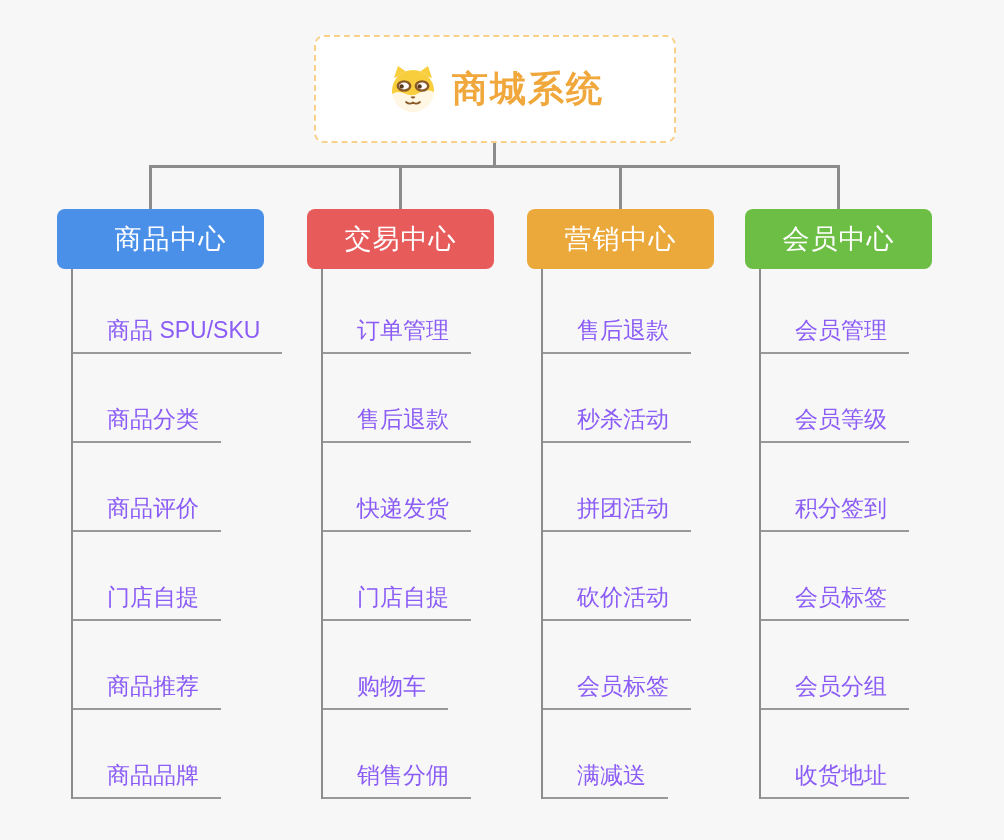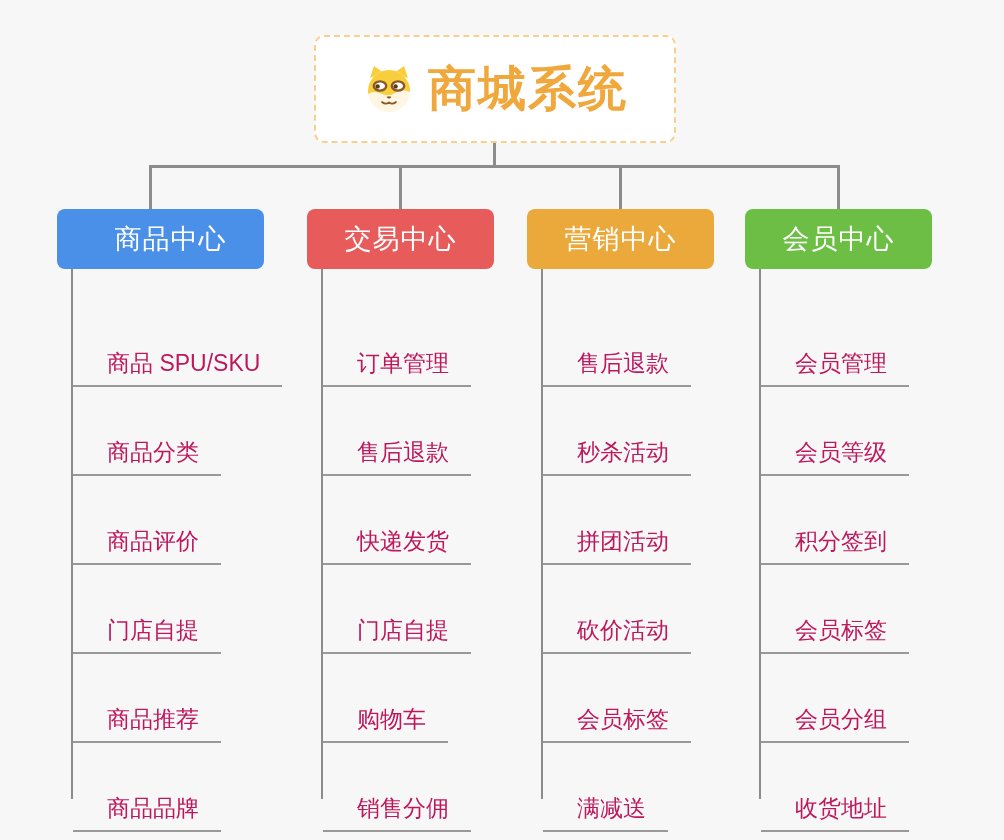--- a/index.html
+++ b/index.html
@@ -16,21 +16,21 @@
   .root-node{
     position:absolute;left:314px;top:35px;width:362px;height:108px;
     background:#FFFFFF;
     border:2px dashed #F8D08A;
     border-radius:10px;
     box-sizing:border-box;
     display:flex;align-items:center;justify-content:center;gap:12px;
   }
   .root-label{
     color:#F0A73C;
-    font-size:48px;
+    font-size:36px;
     font-weight:600;
     letter-spacing:2px;
     line-height:1;
   }
   .dog-icon{width:54px;height:50px;flex:0 0 auto;}
 
   
   .line{position:absolute;background:#8C8C8C;}
   .root-stub{left:493px;top:143px;width:3px;height:24px;}
   .bus{left:149px;top:165px;width:691px;height:3px;}
@@ -58,25 +58,24 @@
     border-left:2px solid #8C8C8C;
     box-sizing:content-box;
   }
   .col-0{left:71px;}
   .col-1{left:321px;}
   .col-2{left:541px;}
   .col-3{left:759px;}
   .leaf{
     position:absolute;left:0;
     white-space:nowrap;
-    font-size:23px;color:#be185d;
+    font-size:23px;color:#8b5cf6;
     line-height:32px;
     padding:0 22px 6px 34px;
     border-bottom:2px solid #999999;
-    margin-top:33px;
   }
   .leaf-0{top:45px;}
   .leaf-1{top:134px;}
   .leaf-2{top:223px;}
   .leaf-3{top:312px;}
   .leaf-4{top:401px;}
   .leaf-5{top:490px;}
 </style>
 </head>
 <body>

